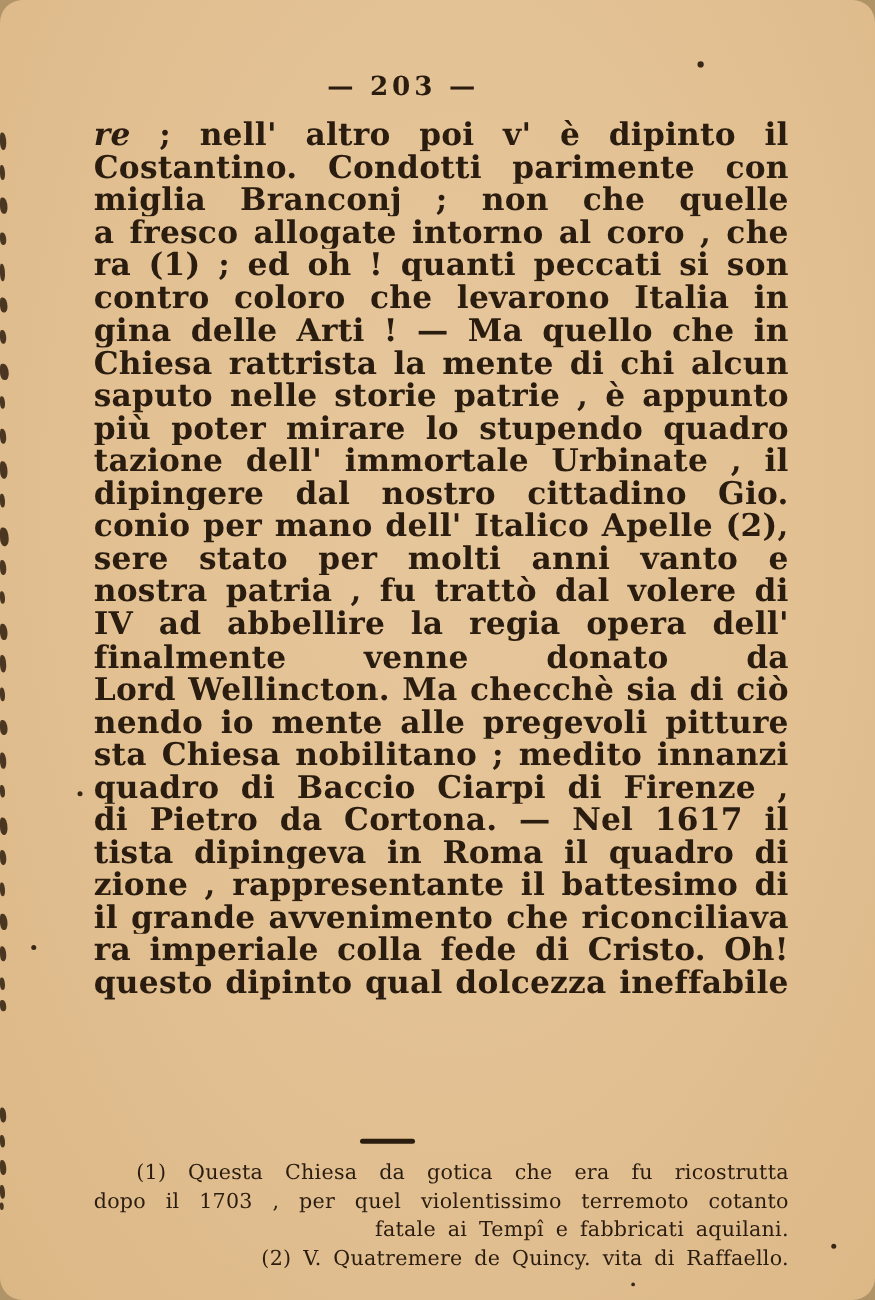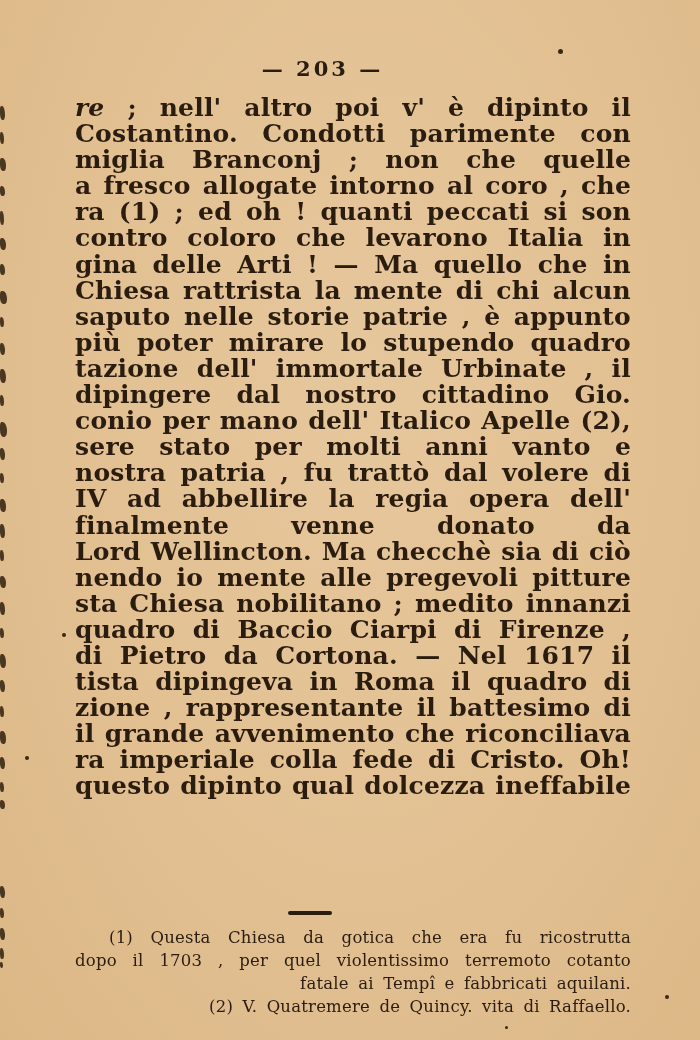--- a/index.html
+++ b/index.html
@@ -11,20 +11,21 @@
     width:700px;height:1040px;
     font-family:"DejaVu Serif","Liberation Serif",serif;
     background:#b09468;
   }
   .page{
     position:relative;
     width:700px;height:1040px;
     overflow:hidden;
     color:var(--ink);
     background:radial-gradient(ellipse at 52% 38%, #e6c79c 0%, var(--paper) 55%, #dcb786 100%);
+    border-radius:18px;
   }
   .page-number{
     position:absolute;
     top:56px;left:0;width:645px;
     text-align:center;
     font-size:21px;
     font-weight:700;
     letter-spacing:3px;
     white-space:nowrap;
   }

